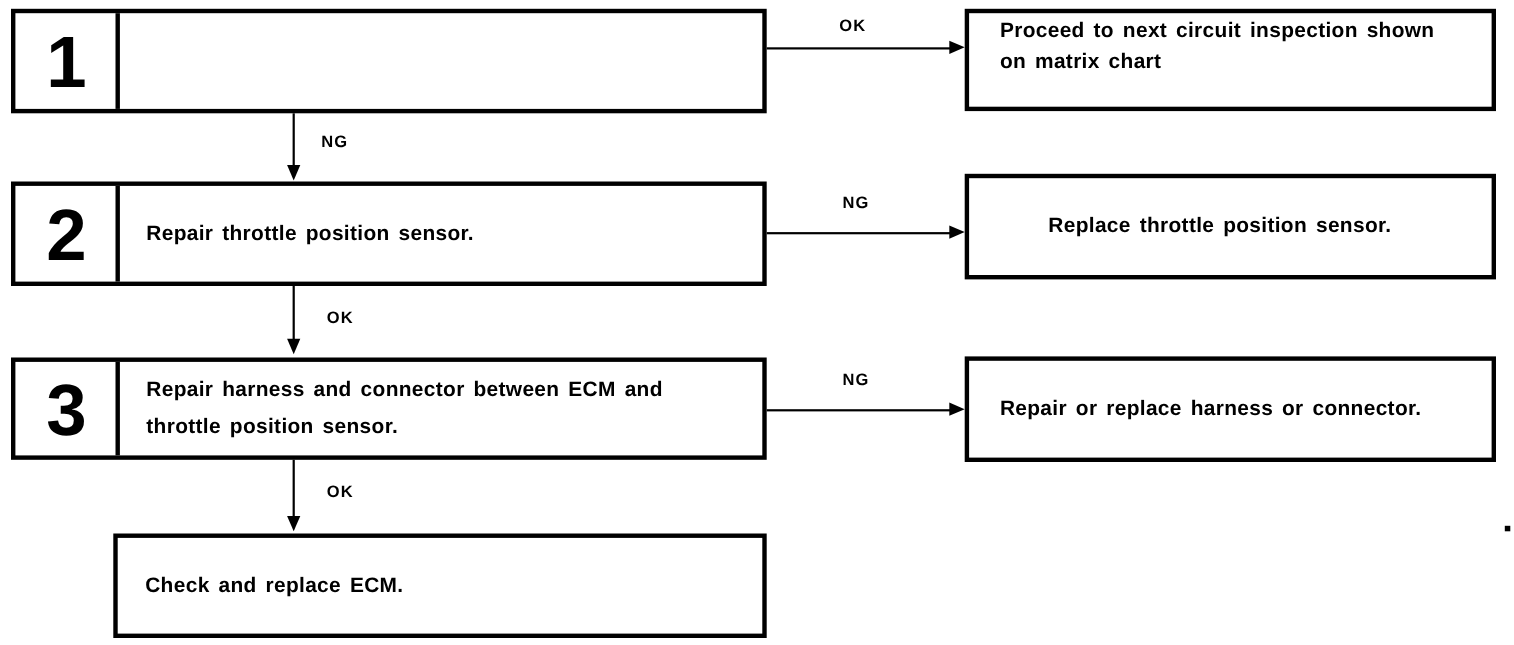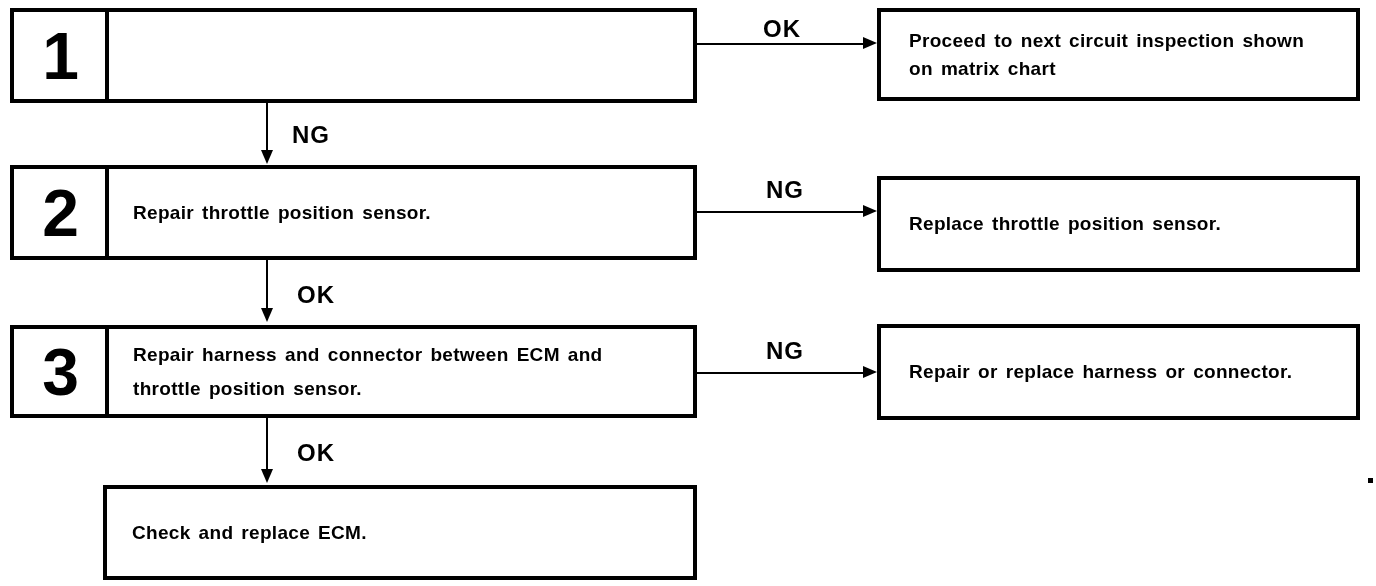--- a/index.html
+++ b/index.html
@@ -44,43 +44,43 @@
     font-size:19px; font-weight:bold;
     letter-spacing:.3px; word-spacing:2.5px;
     line-height:1.75;
   }
 
   .final-box { left:103px; top:485px; width:594px; height:95px; }
   .final-box .text-cell { padding-left:25px; }
 
   .result-box { left:877px; width:483px; }
   .result-1 { top:8px;   height:93px; }
-  .result-1 .text-cell { justify-content:flex-start; padding-top:15px; line-height:1.45; padding-right:40px; }
-  .result-2 { top:176px; height:96px; }
+  .result-1 .text-cell { justify-content:flex-start; padding-top:3px; line-height:1.45; padding-right:40px; }
+  .result-2 { top:158px; height:96px;padding-left:44px; }
   .result-3 { top:324px; height:96px;align-items:center; }
   .result-box .text-cell { padding-left:28px; }
 
   
   .hline { position:absolute; height:2px; background:#000; }
   .vline { position:absolute; width:2px;  background:#000; }
   .arrow-right {
     position:absolute; width:0; height:0;
     border-top:6px solid transparent;
     border-bottom:6px solid transparent;
     border-left:14px solid #000;
   }
   .arrow-down {
     position:absolute; width:0; height:0;
     border-left:6px solid transparent;
     border-right:6px solid transparent;
     border-top:14px solid #000;
   }
   .lbl {
     position:absolute;
-    font-size:24px; font-weight:bold;
+    font-size:15px; font-weight:bold;
     letter-spacing:1px;
   }
 
   
   .c1-line  { left:697px; top:43px;  width:168px; }
   .c1-head  { left:863px; top:37px; }
   .c1-lbl   { left:763px; top:15px; }
 
   .c2-line  { left:266px; top:103px; height:48px; }
   .c2-head  { left:261px; top:150px; }

